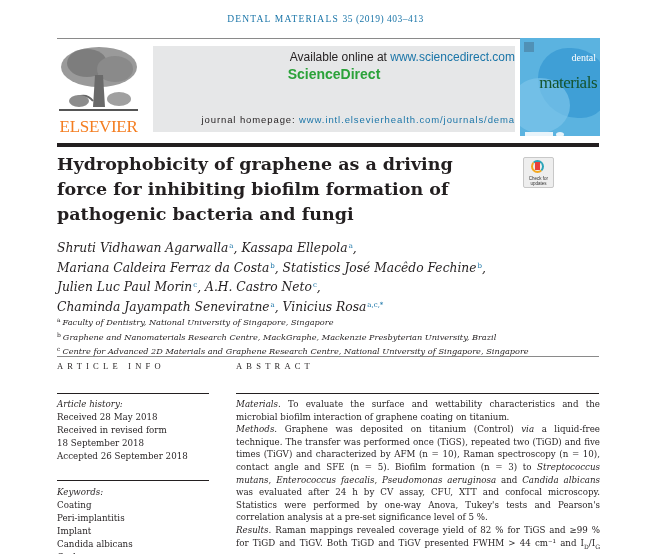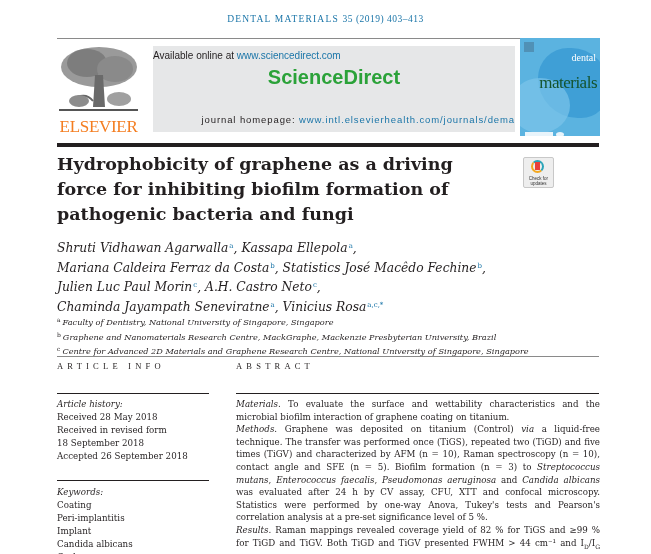--- a/index.html
+++ b/index.html
@@ -5,23 +5,23 @@
   html, body { margin:0; padding:0; background:#fff; }
   body { width:651px; height:554px; overflow:hidden; position:relative; font-family:"DejaVu Serif", serif; color:#231f20; }
   .abs { position:absolute; }
   .journal-ref { top:14px; left:0; width:651px; text-align:center; font-family:"Liberation Serif", serif; font-size:9.5px; letter-spacing:1.2px; color:#1a75a8; font-variant:small-caps; }
   .journal-ref .num { letter-spacing:0.5px; }
   .top-rule { top:38px; left:57px; width:542px; height:1px; background:#8a8a8a; }
   .logo-box { top:45px; left:57px; width:83px; height:92px; }
   .tree { position:absolute; left:0; top:0; width:83px; height:70px; }
   .elsevier-word { position:absolute; left:0; top:72px; width:83px; text-align:center; font-family:"Liberation Serif", serif; font-size:17px; color:#f47d20; letter-spacing:-0.3px; }
   .sd-box { top:46px; left:153px; width:362px; height:86px; background:#e6e7e8; }
-  .sd-avail { position:absolute; top:4px; left:0; width:100%; text-align:left; font-family:"Liberation Sans", sans-serif; font-size:10px; color:#231f20; }
+  .sd-avail { position:absolute; top:4px; left:0; width:100%; text-align:right; font-family:"Liberation Sans", sans-serif; font-size:12px; color:#231f20; }
   .sd-avail .link { color:#1a75a8; }
-  .sd-brand { position:absolute; top:20px; left:0; width:100%; text-align:center; font-family:"Liberation Sans", sans-serif; font-weight:bold; font-size:20px; color:#2ba239; }
+  .sd-brand { position:absolute; top:20px; left:0; width:100%; text-align:center; font-family:"Liberation Sans", sans-serif; font-weight:bold; font-size:14px; color:#2ba239; }
   .sd-home { position:absolute; top:68px; left:0; width:100%; text-align:right; font-family:"Liberation Sans", sans-serif; font-size:9.5px; letter-spacing:0.9px; color:#231f20; }
   .sd-home .link { color:#1a75a8; }
   .cover { top:38px; left:520px; width:80px; height:98px; background:#5bb3e0; overflow:hidden; }
   .cover .blob1 { position:absolute; left:18px; top:10px; width:70px; height:70px; border-radius:45% 55% 40% 60%; background:#3f9fd6; }
   .cover .blob2 { position:absolute; left:-10px; top:40px; width:60px; height:55px; border-radius:50%; background:#7cc4ea; opacity:0.7; }
   .cover .corner { position:absolute; left:4px; top:4px; width:10px; height:10px; background:#4a7a9a; opacity:0.6; }
   .cover .c-dental { position:absolute; top:14px; right:4px; font-family:"Liberation Serif", serif; font-size:10px; color:#fff; }
   .cover .c-materials { position:absolute; top:35px; right:3px; font-family:"Liberation Serif", serif; font-size:17px; color:#14532d; letter-spacing:-0.5px; }
   .cover .c-foot { position:absolute; bottom:6px; left:5px; width:70px; height:8px; }
   .cover .c-foot span { display:inline-block; height:5px; background:#e8f4fb; margin-right:3px; }

